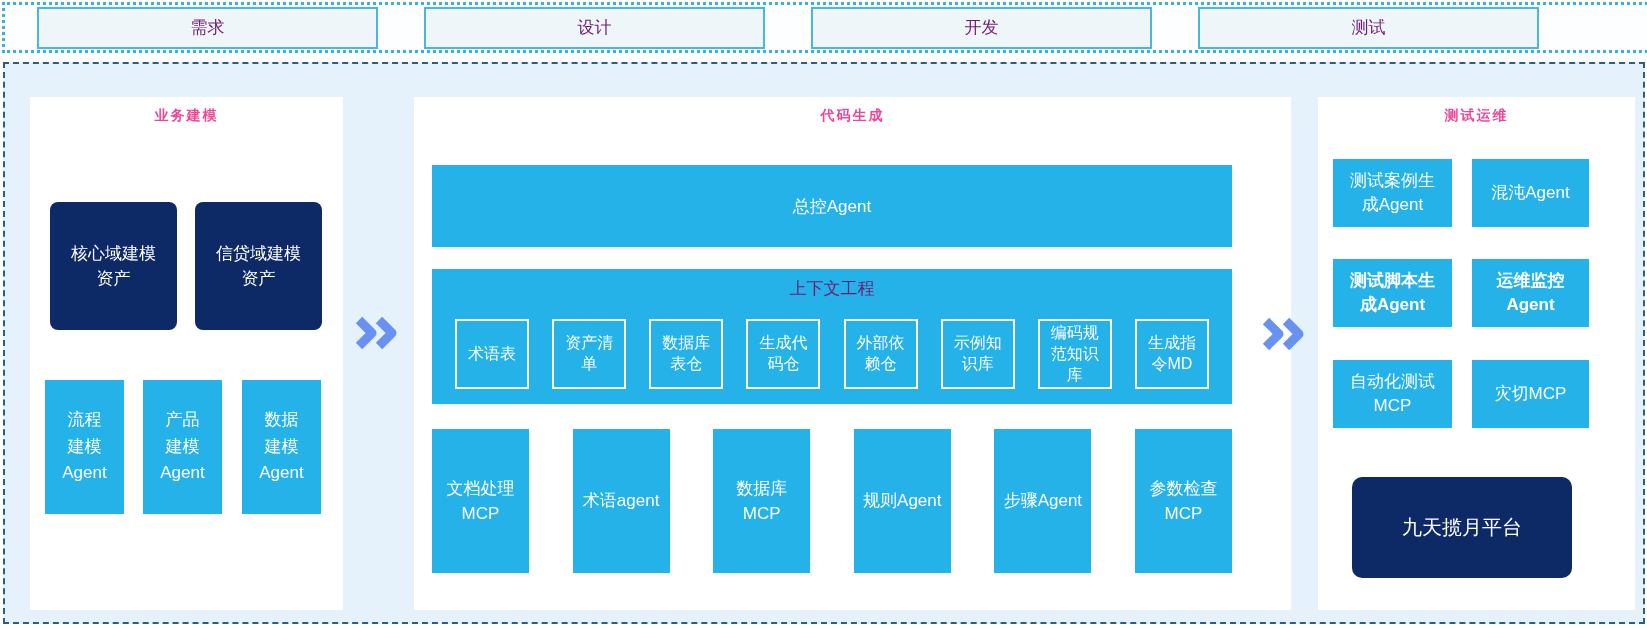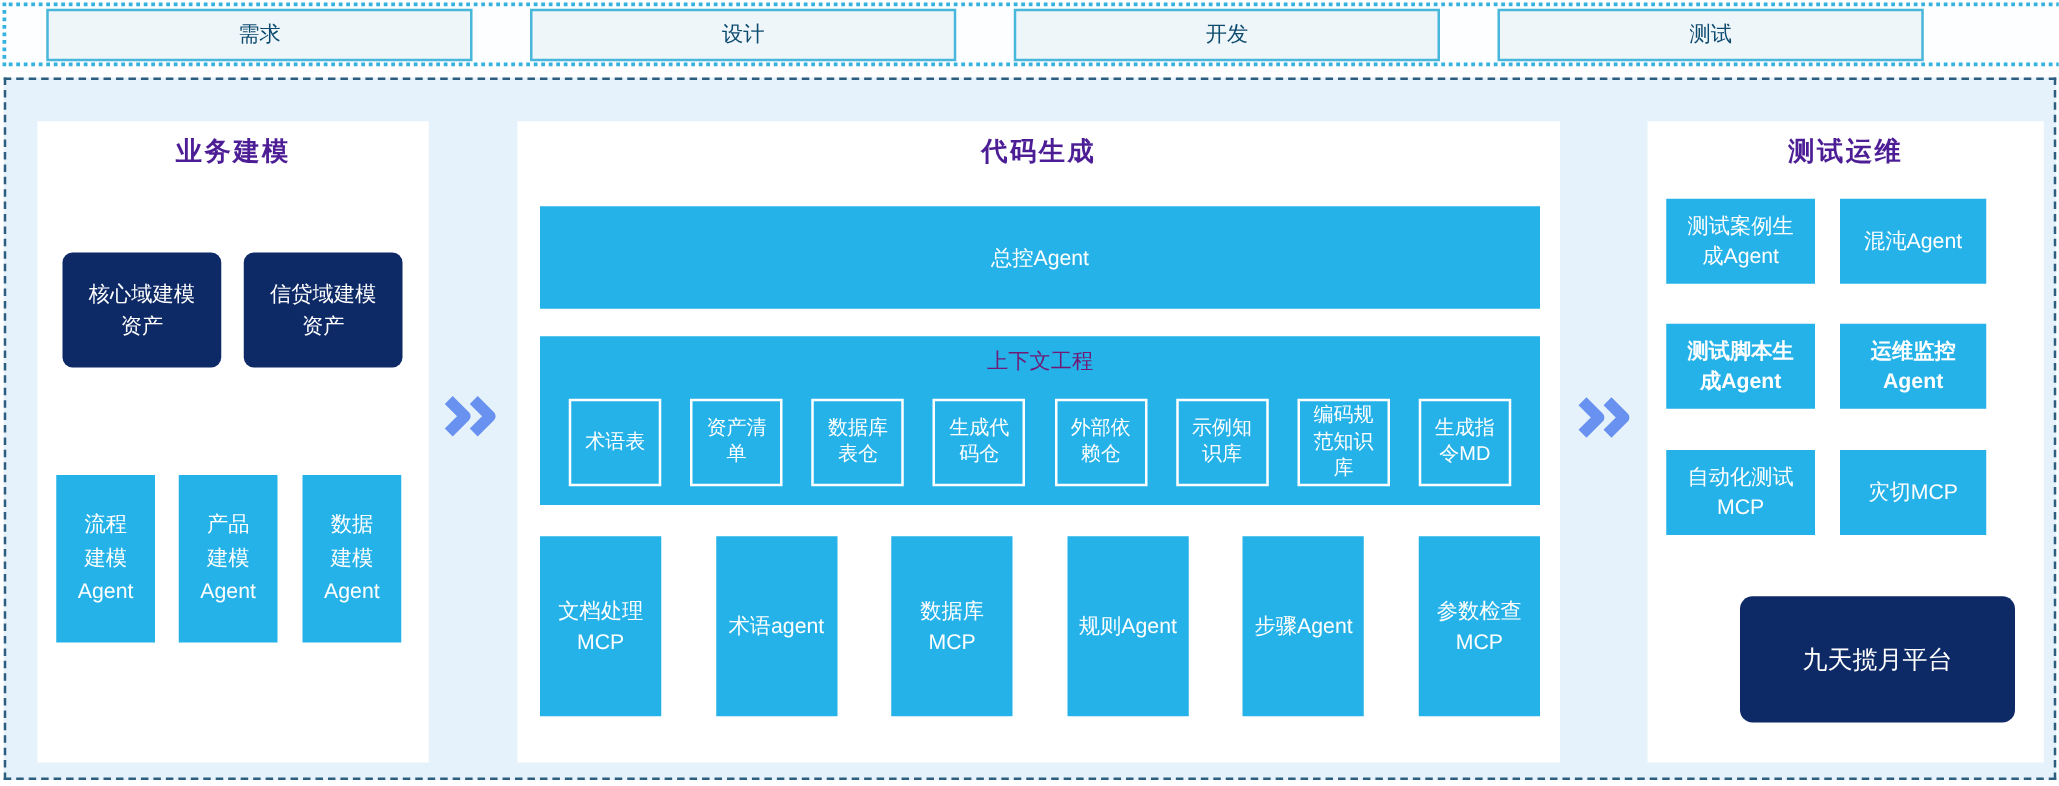--- a/index.html
+++ b/index.html
@@ -11,47 +11,47 @@
   
   .phase-strip{
     position:absolute;left:2px;top:2px;width:1631px;height:45px;
     background:#fdfeff;border:3px dotted #35b2dd;
     display:flex;align-items:center;padding-left:32px;gap:46px;
   }
   .phase-box{
     flex:0 0 337px;height:38px;
     background:#eef6fa;border:2px solid #49b6dc;
     display:flex;align-items:center;justify-content:center;
-    color:#0c4a6e;font-size:17px;
+    color:#701a75;font-size:17px;
   }
 
   
   .main{
     position:absolute;left:3px;top:62px;width:1638px;height:558px;
     background:#e5f2fb;border:2px dashed #2d5e7f;
   }
   .panel{position:absolute;top:33px;height:513px;background:#ffffff;}
   .panel-left{left:25px;width:313px;}
-  .panel-middle{left:409px;width:834px;}
+  .panel-middle{left:409px;width:834px;padding-left:43px;}
   .panel-right{left:1313px;width:317px;}
   .panel-title{
     position:absolute;top:10px;left:0;right:0;text-align:center;
-    font-size:21px;font-weight:bold;color:#4c1d95;letter-spacing:2px;
+    font-size:14px;font-weight:bold;color:#ec4899;letter-spacing:2px;
   }
 
   .cyan-box{background:#25b2e8;color:#ffffff;}
   .navy-box{background:#0e2a66;color:#ffffff;}
   .centered{
     display:flex;align-items:center;justify-content:center;
     text-align:center;white-space:pre-line;
   }
 
   
   .asset-box{
-    position:absolute;top:105px;width:127px;height:92px;border-radius:8px;
+    position:absolute;top:105px;width:127px;height:128px;border-radius:8px;
     font-size:17px;line-height:1.5;
   }
   .asset-1{left:20px;} .asset-2{left:165px;}
   .bm-agent-box{
     position:absolute;top:283px;width:79px;height:134px;
     font-size:17px;line-height:1.55;
   }
   .bm-1{left:15px;} .bm-2{left:113px;} .bm-3{left:212px;}
 
   
@@ -88,21 +88,21 @@
   }
 
   
   .ops-box{
     position:absolute;height:68px;font-size:17px;line-height:1.4;
   }
   .ops-c1{left:15px;width:119px;} .ops-c2{left:154px;width:117px;}
   .ops-r1{top:62px;} .ops-r2{top:162px;font-weight:bold;} .ops-r3{top:263px;}
   .platform-box{
     position:absolute;left:34px;top:380px;width:220px;height:101px;
-    border-radius:10px;font-size:20px;margin-left:40px;
+    border-radius:10px;font-size:20px;
   }
 </style>
 </head>
 <body>
 
 <div class="phase-strip">
   <div class="phase-box">需求</div>
   <div class="phase-box">设计</div>
   <div class="phase-box">开发</div>
   <div class="phase-box">测试</div>

